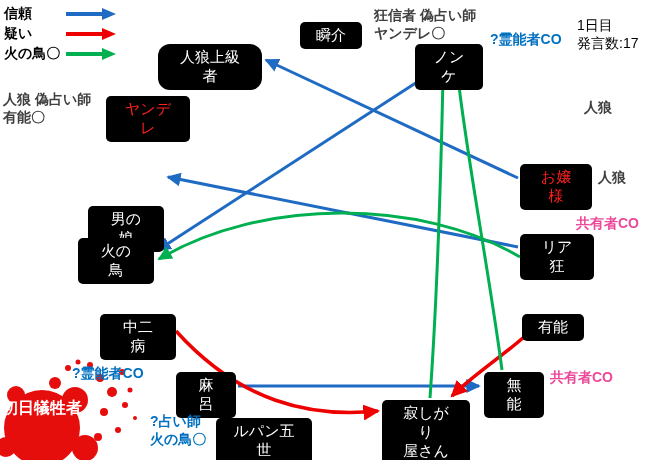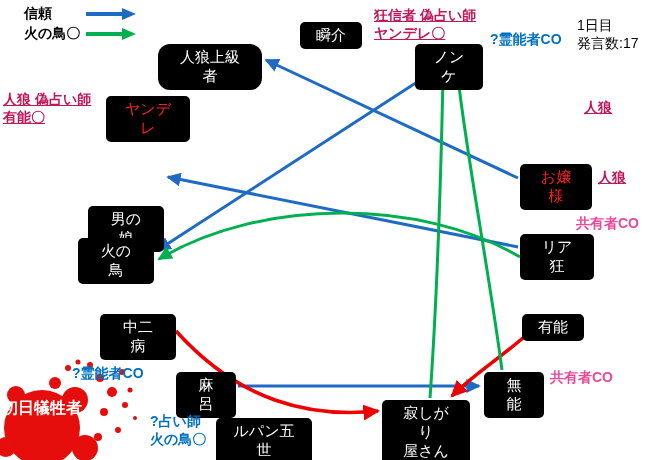--- a/index.html
+++ b/index.html
@@ -11,25 +11,25 @@
   .node{
     position:absolute;background:#000;color:#fff;border-radius:5px;
     padding:4px 16px;font-size:15px;line-height:1.25;text-align:center;
     box-sizing:border-box;white-space:pre-line;z-index:2;
   }
   .node.redtext{color:#ff1f1f;}
   .ann{
     position:absolute;font-size:14px;font-weight:bold;line-height:1.3;
     white-space:pre-line;z-index:3;
   }
-  .ann.red{color:#be185d;text-decoration:underline;}
+  .ann.red{color:#404040;}
   .ann.blue{color:#0070c0;}
   .ann.green{color:#ec4899;}
   .ann.black{color:#000;font-weight:normal;}
-  .legend{position:absolute;left:4px;top:4px;z-index:3;margin-left:20px;}
+  .legend{position:absolute;left:4px;top:4px;z-index:3;}
   .legend-row{display:flex;align-items:center;height:20px;}
   .legend-label{width:60px;font-size:14px;font-weight:bold;color:#000;}
   .victim-label{
     position:absolute;left:2px;top:398px;color:#fff;font-size:16px;
     font-weight:bold;z-index:3;white-space:nowrap;
   }
 </style>
 </head>
 <body>
 
@@ -84,20 +84,27 @@
 
   <div class="legend">
     <div class="legend-row">
       <span class="legend-label">信頼</span>
       <svg width="56" height="14">
         <line x1="2" y1="7" x2="38" y2="7" stroke="#1f6bc4" stroke-width="4"></line>
         <polygon points="38,1 52,7 38,13" fill="#1f6bc4"></polygon>
       </svg>
     </div>
     <div class="legend-row">
+      <span class="legend-label">疑い</span>
+      <svg width="56" height="14">
+        <line x1="2" y1="7" x2="38" y2="7" stroke="#ee0000" stroke-width="4"></line>
+        <polygon points="38,1 52,7 38,13" fill="#ee0000"></polygon>
+      </svg>
+    </div>
+    <div class="legend-row">
       <span class="legend-label">火の鳥〇</span>
       <svg width="56" height="14">
         <line x1="2" y1="7" x2="38" y2="7" stroke="#00b050" stroke-width="4"></line>
         <polygon points="38,1 52,7 38,13" fill="#00b050"></polygon>
       </svg>
     </div>
   </div>
 
   <div class="ann red" style="left:3px;top:90px;">人狼 偽占い師
 有能〇</div>

